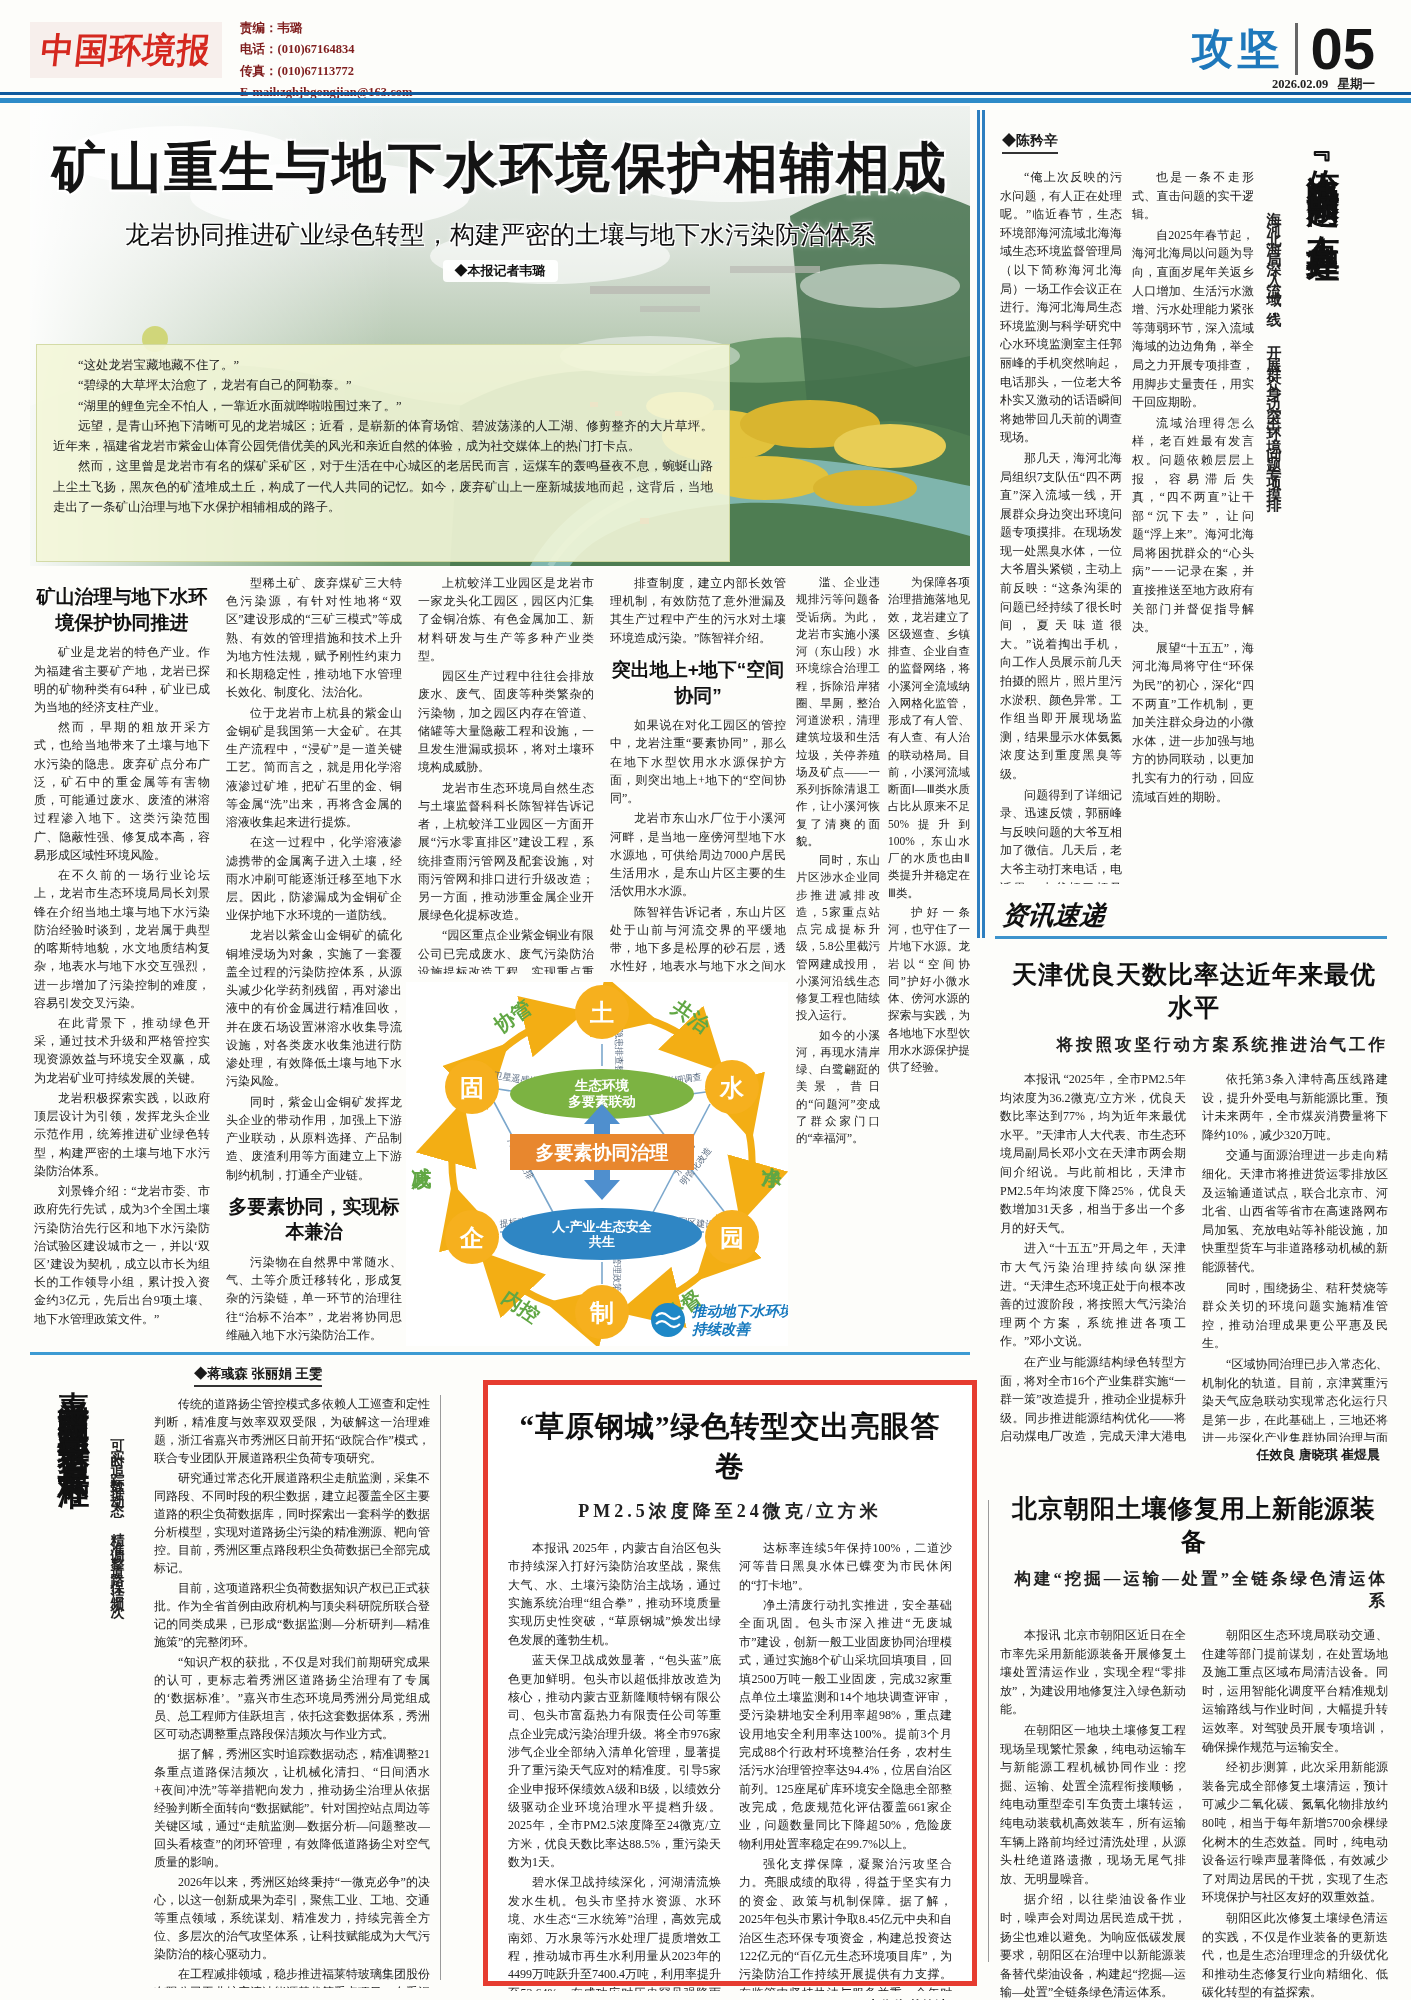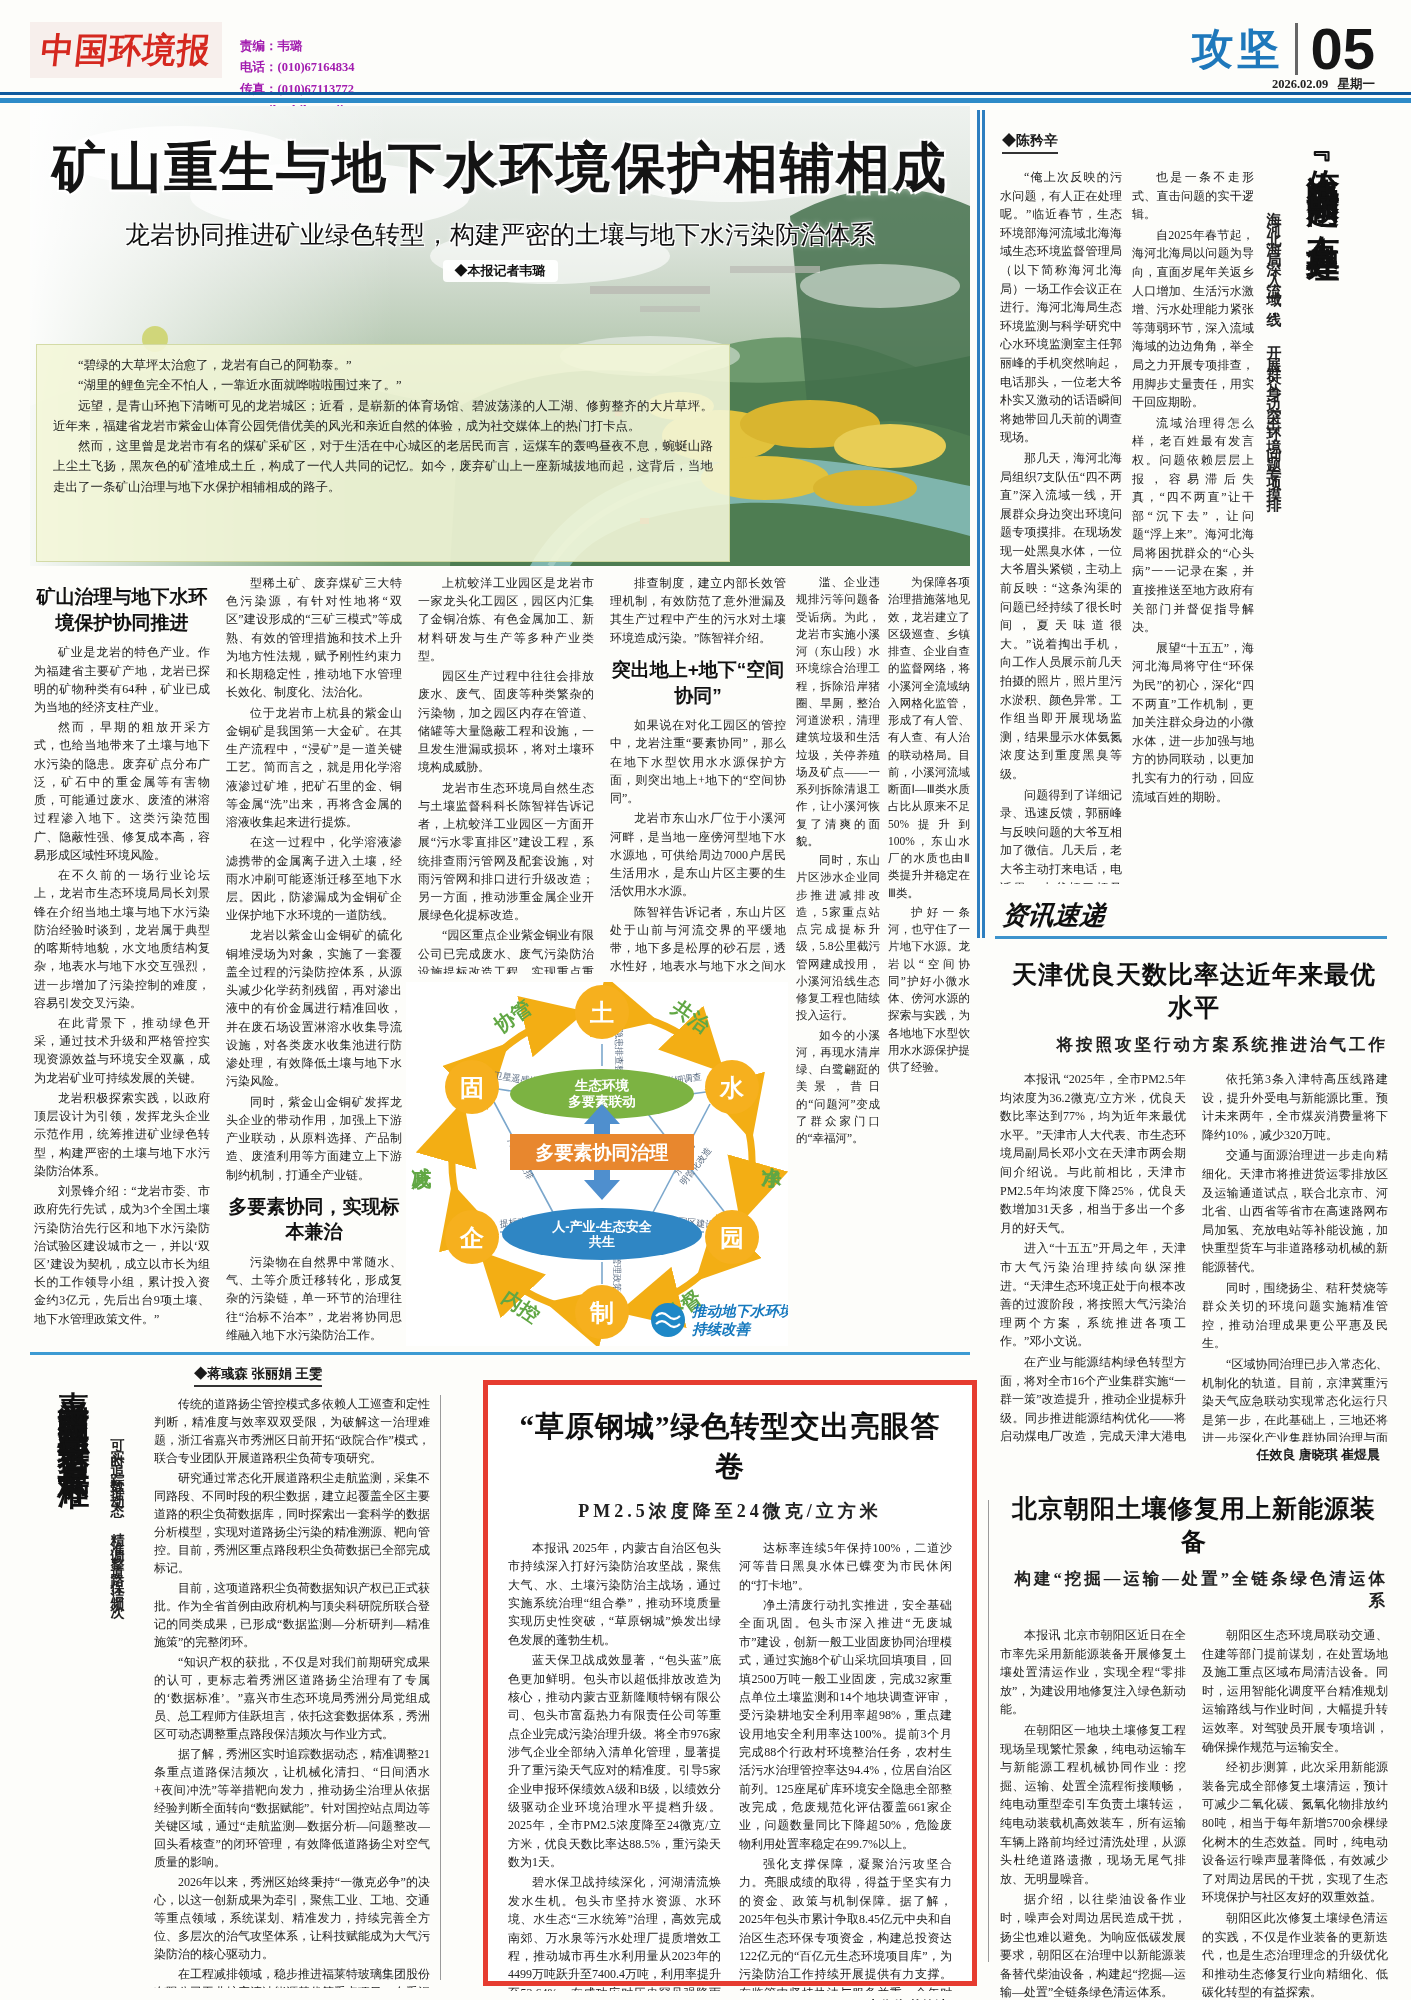--- a/index.html
+++ b/index.html
@@ -6,21 +6,21 @@
   html,body{margin:0;padding:0;background:#e8e8e4;}
   .page{position:relative;width:1411px;height:2000px;background:#fdfdfa;margin:0 auto;
         font-family:"Liberation Serif",serif;color:#1a1a1a;overflow:hidden;}
   [data-interactable]{box-sizing:border-box;}
 
   
   .logo{position:absolute;left:30px;top:22px;width:192px;height:56px;background:#f7efec;
         display:flex;align-items:center;justify-content:center;}
   .logo span{font-family:"Liberation Serif",serif;font-weight:900;font-size:33px;color:#d5281f;
         letter-spacing:1px;transform:skewX(-6deg) scaleY(1.05);}
-  .ed-info{position:absolute;left:240px;top:18px;font-size:12.5px;font-weight:700;line-height:1.7;color:#a21caf;margin-top:18px;}
+  .ed-info{position:absolute;left:240px;top:18px;font-size:12.5px;font-weight:700;line-height:1.7;color:#7f1d1d;}
   .sec-block{position:absolute;right:36px;top:20px;display:flex;align-items:center;gap:12px;}
   .sec-name{font-size:42px;font-weight:900;color:#1e78bb;letter-spacing:4px;font-family:"Liberation Sans",sans-serif;}
   .sec-bar{width:3px;height:52px;background:#666;}
   .sec-page{font-size:58px;font-weight:900;color:#161616;font-family:"Liberation Sans",sans-serif;line-height:1;}
   .date-line{position:absolute;right:36px;top:76px;font-size:12.5px;font-weight:700;color:#222;}
   .rule-a{position:absolute;left:0;top:92px;width:1411px;height:3px;background:#0f5a9e;}
   .rule-b{position:absolute;left:0;top:98px;width:1411px;height:5px;background:#2e8bc8;}
 
   
   .hero{position:absolute;left:30px;top:106px;width:940px;height:460px;overflow:hidden;background:#f0abfc;}
@@ -178,20 +178,21 @@
       </g>
       <rect width="520" height="460" fill="url(#haze)"></rect>
     </svg>
     <div class="hero-headline" data-interactable="false">矿山重生与地下水环境保护相辅相成</div>
     <div class="hero-sub" data-interactable="false">龙岩协同推进矿业绿色转型，构建严密的土壤与地下水污染防治体系</div>
     <div class="hero-byline" data-interactable="false">
       <span data-interactable="false">◆本报记者韦璐</span>
     </div>
     <div class="lead-dot" data-interactable="false"></div>
     <div class="lead-box" data-interactable="false">
+        <p class="col-p" data-interactable="false">“这处龙岩宝藏地藏不住了。”</p>
         <p class="col-p" data-interactable="false">“碧绿的大草坪太治愈了，龙岩有自己的阿勒泰。”</p>
         <p class="col-p" data-interactable="false">“湖里的鲤鱼完全不怕人，一靠近水面就哗啦啦围过来了。”</p>
         <p class="col-p" data-interactable="false">远望，是青山环抱下清晰可见的龙岩城区；近看，是崭新的体育场馆、碧波荡漾的人工湖、修剪整齐的大片草坪。近年来，福建省龙岩市紫金山体育公园凭借优美的风光和亲近自然的体验，成为社交媒体上的热门打卡点。</p>
         <p class="col-p" data-interactable="false">然而，这里曾是龙岩市有名的煤矿采矿区，对于生活在中心城区的老居民而言，运煤车的轰鸣昼夜不息，蜿蜒山路上尘土飞扬，黑灰色的矿渣堆成土丘，构成了一代人共同的记忆。如今，废弃矿山上一座新城拔地而起，这背后，当地走出了一条矿山治理与地下水保护相辅相成的路子。</p>
       </div>
   </div>
 
   <div class="main-cols" data-interactable="false">
     <div class="ncol" style="left:4px;width:176px;" data-interactable="false">
         <div class="col-h" data-interactable="false">矿山治理与地下水环境保护协同推进</div>

